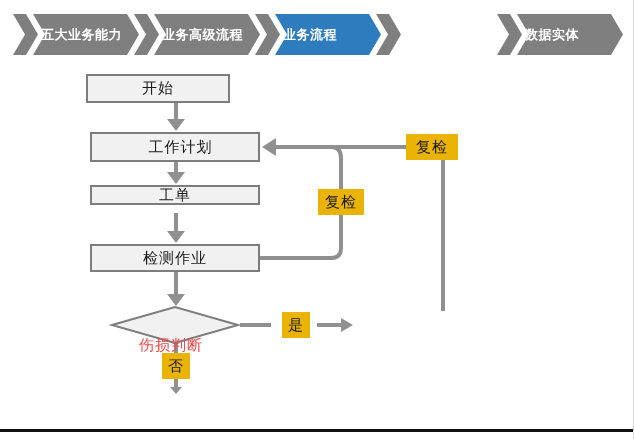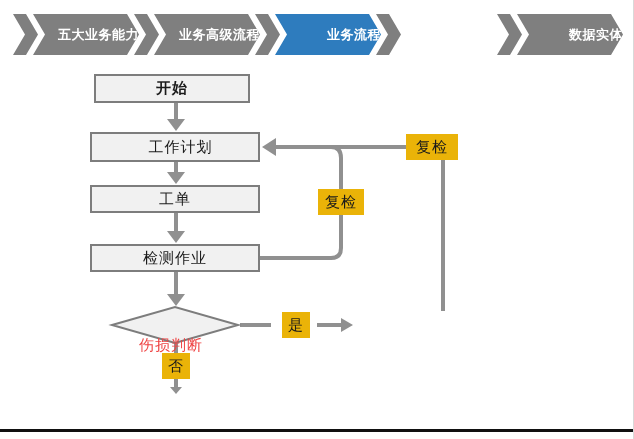--- a/index.html
+++ b/index.html
@@ -10,34 +10,34 @@
   }
   
   .nav-band{
     position:absolute;top:14px;width:25px;height:41px;background:#7f7f7f;
     clip-path:polygon(0 0,13px 0,25px 50%,13px 100%,0 100%,12px 50%);
   }
   .nav-step{
     position:absolute;top:14px;width:106px;height:41px;background:#7f7f7f;
     clip-path:polygon(0 0,94px 0,106px 50%,94px 100%,0 100%,12px 50%);
     color:#ffffff;font-size:13px;font-weight:bold;line-height:41px;
-    text-align:right;padding-left:0;box-sizing:border-box;cursor:pointer;
+    text-align:left;padding-left:0;box-sizing:border-box;cursor:pointer;
     letter-spacing:0.5px;
   }
   .nav-step span{display:inline-block;padding-left:8px;width:92px;}
   .nav-step.active{background:#2E7CBE;}
   
   .node{
     position:absolute;background:#f1f1f1;border:2px solid #7d7d7d;
     box-sizing:border-box;display:flex;align-items:center;justify-content:center;
     font-size:15px;color:#1a1a1a;z-index:3;letter-spacing:1px;
   }
-  #node-start  {left:94px; top:74px;  width:156px;height:29px;font-weight:bold;}
+  #node-start  {left:86px; top:74px;  width:144px;height:29px;}
   #node-plan   {left:90px; top:132px; width:170px;height:30px;padding-left:11px;}
-  #node-order  {left:90px; top:185px; width:170px;height:28px;}
+  #node-order  {left:90px; top:185px; width:170px;height:20px;}
   #node-inspect{left:90px; top:244px; width:170px;height:28px;}
   #node-end    {left:90px; top:395px; width:170px;height:28px;}
   #node-repair {left:352px;top:311px; width:180px;height:27px;}
   .decision-label{
     position:absolute;left:108px;top:308px;width:126px;height:35px;z-index:3;
     display:flex;align-items:center;justify-content:center;
     font-size:15px;color:#ef4444;letter-spacing:1px;cursor:default;margin-top:20px;
   }
   
   .edge-label{

